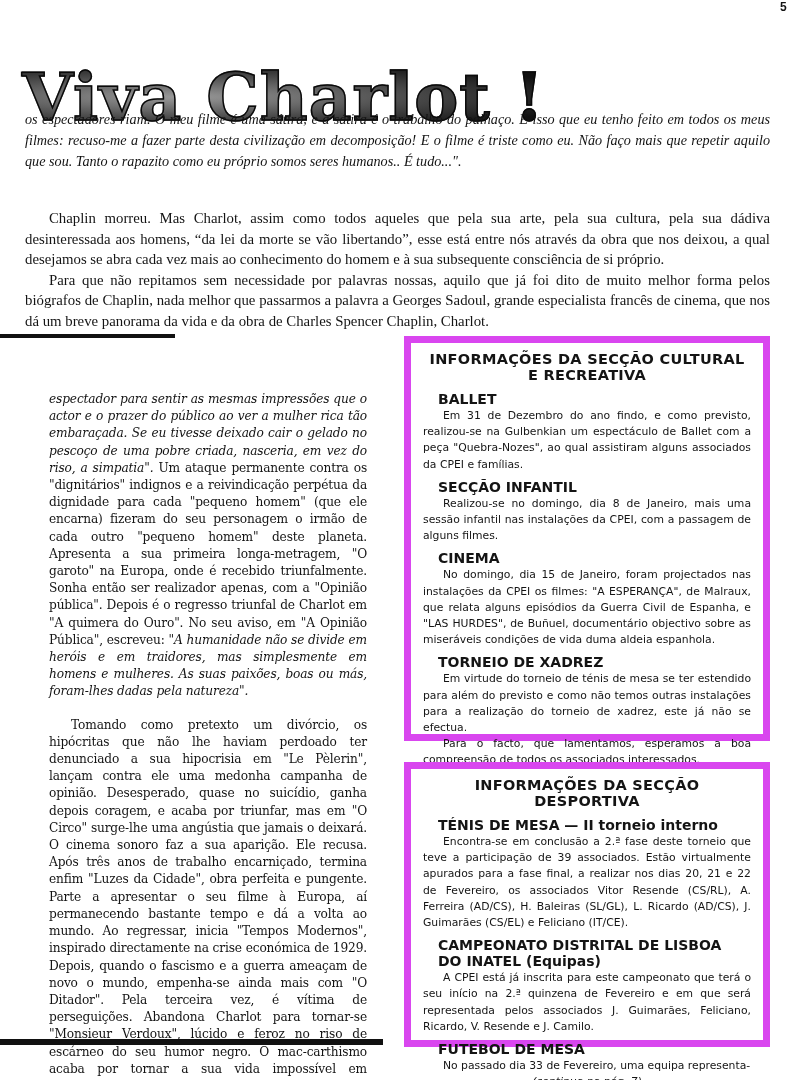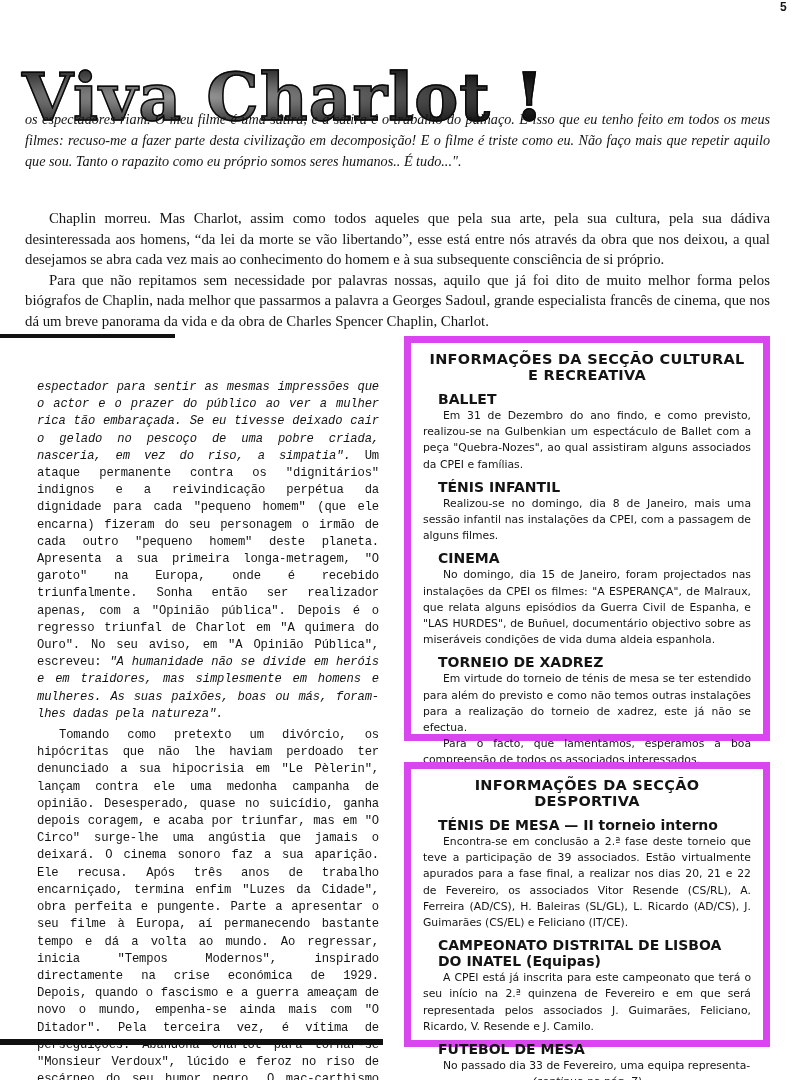--- a/index.html
+++ b/index.html
@@ -21,21 +21,21 @@
     position: absolute; top: 208px; left: 25px; width: 745px;
     font: 14.8px/20.5px "Liberation Serif", serif; text-align: justify;
   }
   .intro-body p { margin: 0; text-indent: 24px; }
   .rule-top { position: absolute; top: 334px; left: 0; width: 175px; height: 4px; background: #111; }
   .rule-bottom { position: absolute; top: 1039px; left: 0; width: 383px; height: 6px; background: #111; }
   .left-col {
     position: absolute; top: 375px; left: 33px; width: 350px;
     font: 12.2px/17.2px "DejaVu Serif", serif; text-align: justify; letter-spacing: -0.15px;
   }
-  .left-col p { margin: 4px; font-family: Liberation Mono, monospace; }
+  .left-col p { margin: 16px; }
   .left-col p.indent { text-indent: 22px; }
   .left-col em { font-style: italic; }
   .box {
     position: absolute; left: 404px; width: 366px; border: 7px solid #d946ef; box-sizing: border-box;
     padding: 6px 12px 8px 12px; font-family: "Liberation Sans", sans-serif;
   }
   .box.cultural { top: 336px; height: 405px; }
   .box.sports { top: 762px; height: 285px; }
   .box-title { text-align: center; font: bold 14.5px/16px "DejaVu Sans", sans-serif; letter-spacing: 0.3px; margin: 2px 0 8px; }
   .sec-head { font: bold 14px/16px "DejaVu Sans", sans-serif; margin: 6px 15px 1px; }
@@ -63,21 +63,21 @@
   <p><em>espectador para sentir as mesmas impressões que o actor e o prazer do público ao ver a mulher rica tão embaraçada. Se eu tivesse deixado cair o gelado no pescoço de uma pobre criada, nasceria, em vez do riso, a simpatia".</em><span> Um ataque permanente contra os "dignitários" indignos e a reivindicação perpétua da dignidade para cada "pequeno homem" (que ele encarna) fizeram do seu personagem o irmão de cada outro "pequeno homem" deste planeta. Apresenta a sua primeira longa-metragem, "O garoto" na Europa, onde é recebido triunfalmente. Sonha então ser realizador apenas, com a "Opinião pública". Depois é o regresso triunfal de Charlot em "A quimera do Ouro". No seu aviso, em "A Opinião Pública", escreveu: </span><em>"A humanidade não se divide em heróis e em traidores, mas simplesmente em homens e mulheres. As suas paixões, boas ou más, foram-lhes dadas pela natureza".</em></p>
   <p class="indent"><span>Tomando como pretexto um divórcio, os hipócritas que não lhe haviam perdoado ter denunciado a sua hipocrisia em "Le Pèlerin", lançam contra ele uma medonha campanha de opinião. Desesperado, quase no suicídio, ganha depois coragem, e acaba por triunfar, mas em "O Circo" surge-lhe uma angústia que jamais o deixará. O cinema sonoro faz a sua aparição. Ele recusa. Após três anos de trabalho encarniçado, termina enfim "Luzes da Cidade", obra perfeita e pungente. Parte a apresentar o seu filme à Europa, aí permanecendo bastante tempo e dá a volta ao mundo. Ao regressar, inicia "Tempos Modernos", inspirado directamente na crise económica de 1929. Depois, quando o fascismo e a guerra ameaçam de novo o mundo, empenha-se ainda mais com "O Ditador". Pela terceira vez, é vítima de perseguições. Abandona Charlot para tornar-se "Monsieur Verdoux", lúcido e feroz no riso de escárneo do seu humor negro. O mac-carthismo acaba por tornar a sua vida impossível em Hollywood. Embarca para a Europa sem esperar voltar, para aí apresentar "Luzes da Ribalta", drama shakespeariano e declara então: </span><em>"Acredito na liberdade; é toda a minha política; sou pelos homens, esta é a minha natureza. Não acredito na técnica, no passear das câmaras em torno das narinas das estrelas; creio na mímica, creio no estilo. Não tenho qualquer 'missão'. O meu objectivo é dar prazer às pessoas".</em></p>
 </div>
 
 <div class="rule-bottom"></div>
 
 <div class="box cultural">
   <div class="box-title">INFORMAÇÕES DA SECÇÃO CULTURAL E RECREATIVA</div>
   <div class="sec-head">BALLET</div>
   <p class="sec-body indent">Em 31 de Dezembro do ano findo, e como previsto, realizou-se na Gulbenkian um espectáculo de Ballet com a peça "Quebra-Nozes", ao qual assistiram alguns associados da CPEI e famílias.</p>
-  <div class="sec-head">TÉNIS INFANTIL</div>
+  <div class="sec-head">SECÇÃO INFANTIL</div>
   <p class="sec-body indent">Realizou-se no domingo, dia 8 de Janeiro, mais uma sessão infantil nas instalações da CPEI, com a passagem de alguns filmes.</p>
   <div class="sec-head">CINEMA</div>
   <p class="sec-body indent">No domingo, dia 15 de Janeiro, foram projectados nas instalações da CPEI os filmes: "A ESPERANÇA", de Malraux, que relata alguns episódios da Guerra Civil de Espanha, e "LAS HURDES", de Buñuel, documentário objectivo sobre as miseráveis condições de vida duma aldeia espanhola.</p>
   <div class="sec-head">TORNEIO DE XADREZ</div>
   <p class="sec-body indent">Em virtude do torneio de ténis de mesa se ter estendido para além do previsto e como não temos outras instalações para a realização do torneio de xadrez, este já não se efectua.</p>
   <p class="sec-body indent">Para o facto, que lamentamos, esperamos a boa compreensão de todos os associados interessados.</p>
 </div>
 
 <div class="box sports">
   <div class="box-title">INFORMAÇÕES DA SECÇÃO DESPORTIVA</div>

